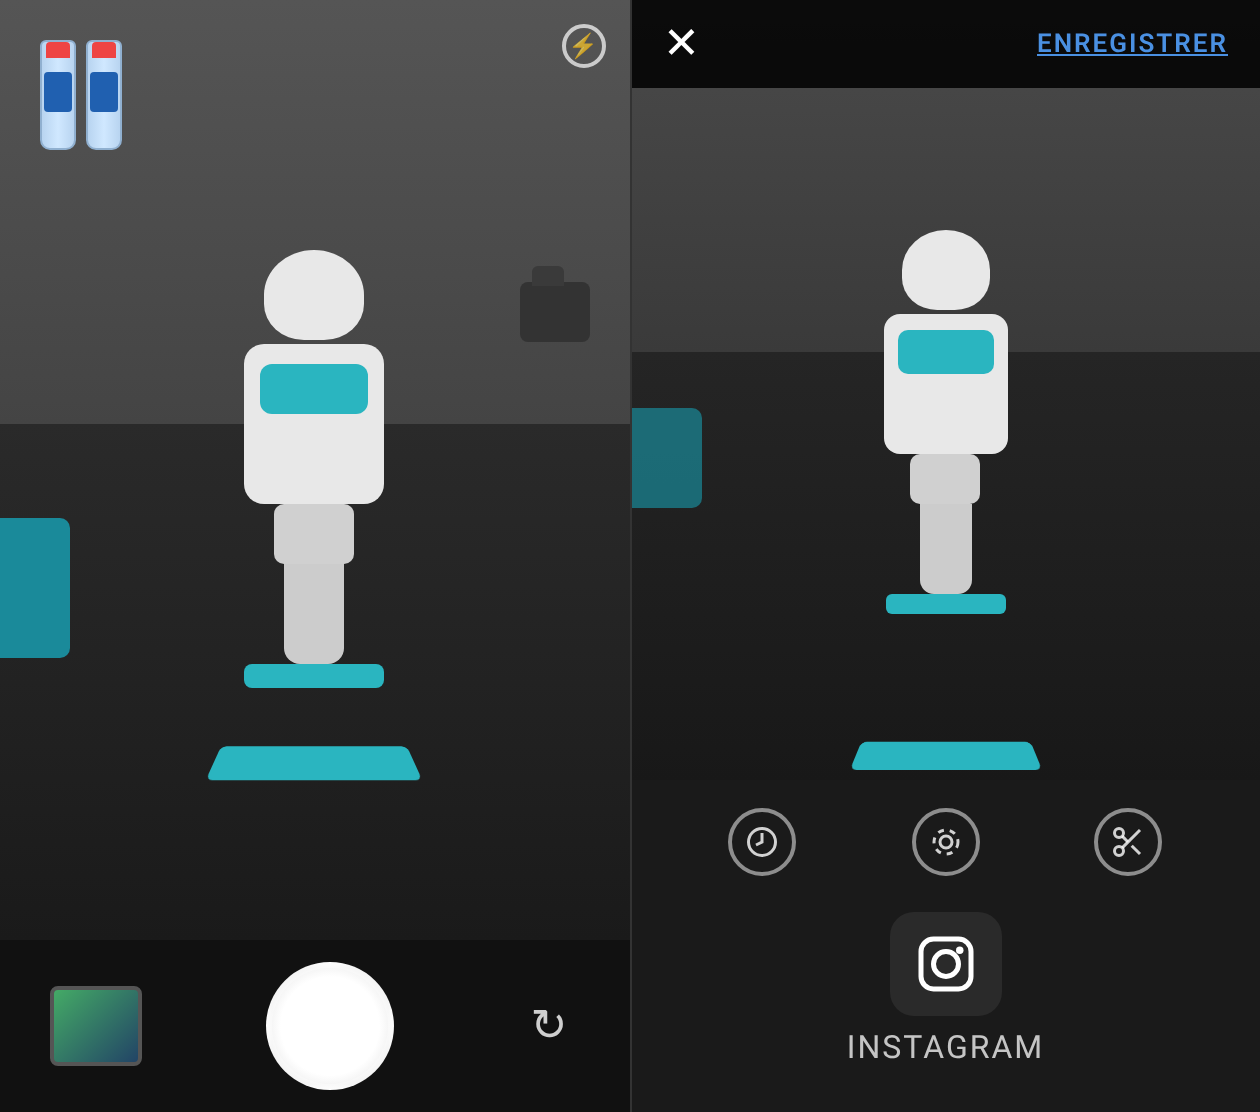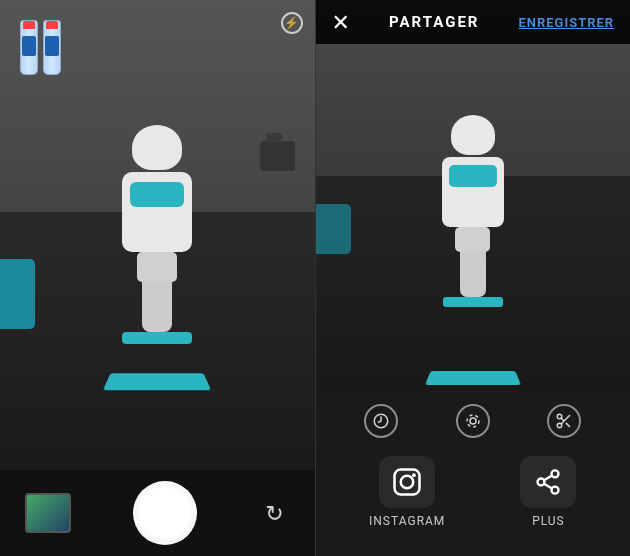--- a/index.html
+++ b/index.html
@@ -370,21 +370,21 @@
       background: #2a2a2a;
       border-radius: 12px;
       display: flex;
       align-items: center;
       justify-content: center;
       font-size: 26px;
     }
 
     .share-label {
       color: rgba(255,255,255,0.75);
-      font-size: 12px;
+      font-size: 16px;
       letter-spacing: 1px;
       text-transform: uppercase;
     }
 
     
     .nav-bar {
       display: flex;
       align-items: center;
       justify-content: space-around;
       height: 40px;
@@ -506,21 +506,20 @@
     <span class="nav-icon">□</span>
   </div>
 </div>
 
 <div class="divider"></div>
 
 <div class="right-panel">
 
   <div class="right-top-bar">
     <span class="top-bar-close">✕</span>
-    <span class="top-bar-title">PARTAGER</span>
     <span class="top-bar-save">ENREGISTRER</span>
   </div>
 
   <div class="right-photo">
     <div class="photo-bg-elements">
       <div class="room-bg" style="background: linear-gradient(to bottom, #4a4a4a, #3a3a3a);"></div>
       <div class="desk-surface" style="background: linear-gradient(to bottom, #252525, #181818);"></div>
     </div>
 
     <div class="teal-item" style="height:50px; bottom:35%; opacity:0.7;"></div>
@@ -568,32 +567,20 @@
           <svg width="30" height="30" viewBox="0 0 24 24" fill="none" stroke="#fff" stroke-width="2">
             <rect x="2" y="2" width="20" height="20" rx="5" ry="5"></rect>
             <circle cx="12" cy="12" r="5"></circle>
             <circle cx="17.5" cy="6.5" r="1.5" fill="#fff" stroke="none"></circle>
           </svg>
         </div>
         <span class="share-label">INSTAGRAM</span>
       </div>
 
 
-      <div class="share-item">
-        <div class="share-icon-box">
-          <svg width="28" height="28" viewBox="0 0 24 24" fill="none" stroke="#fff" stroke-width="2">
-            <circle cx="18" cy="5" r="3"></circle>
-            <circle cx="6" cy="12" r="3"></circle>
-            <circle cx="18" cy="19" r="3"></circle>
-            <line x1="8.59" y1="13.51" x2="15.42" y2="17.49"></line>
-            <line x1="15.41" y1="6.51" x2="8.59" y2="10.49"></line>
-          </svg>
-        </div>
-        <span class="share-label">PLUS</span>
-      </div>
     </div>
   </div>
 
   <div class="nav-bar">
     <span class="nav-icon">◁</span>
     <span class="nav-icon">○</span>
     <span class="nav-icon">□</span>
   </div>
 </div>
 

